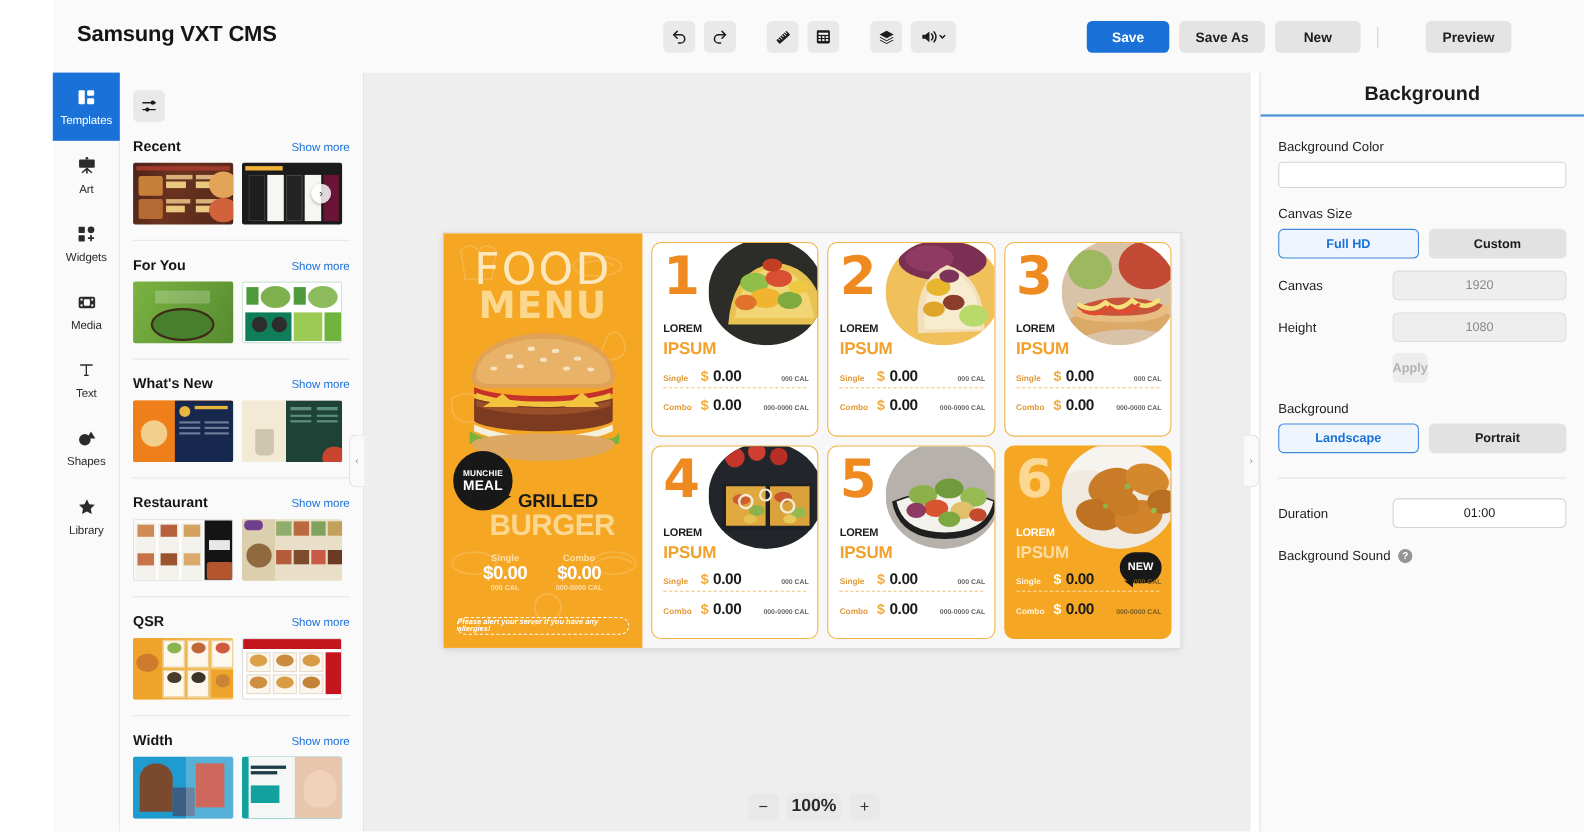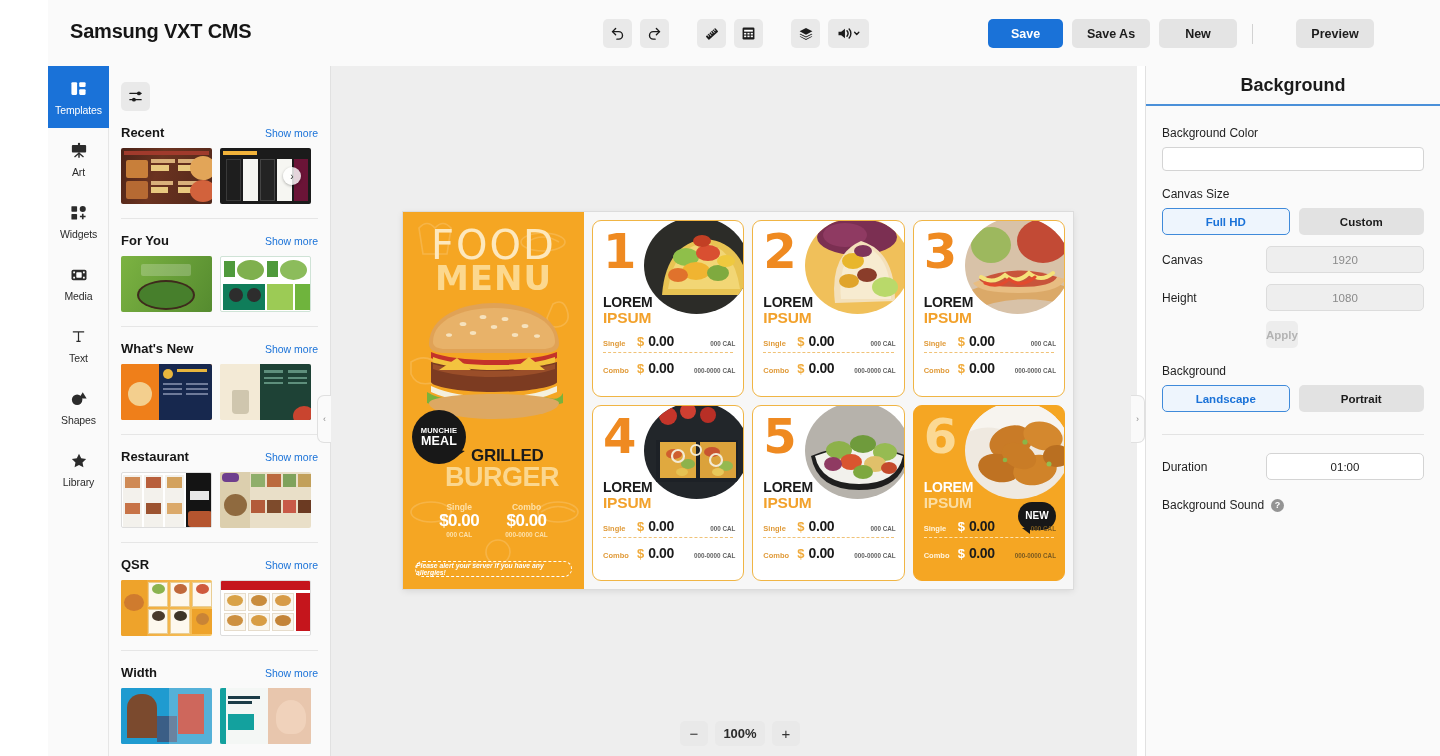--- a/index.html
+++ b/index.html
@@ -157,21 +157,21 @@
   .card.accent { background:#f5a623; border-color:#f5a623; }
   .card-num {
     position:absolute; left:10px; top:6px; font-size:48px; font-weight:800;
     color:#ef8a21; line-height:1; font-family:"DejaVu Sans", sans-serif;
   }
   .card.accent .card-num { color:#fbd994; }
   .card-img {
     position:absolute; right:-6px; top:-4px; width:105px; height:97px;
     border-radius:50%; overflow:hidden;
   }
-  .card-lorem { position:absolute; left:10px; top:74px; font-size:14px; font-weight:700;
+  .card-lorem { position:absolute; left:10px; top:74px; font-size:10px; font-weight:700;
     color:#1b1b1b; letter-spacing:-.2px; line-height:1.05; }
   .card.accent .card-lorem { color:#ffffff; }
   .card-ipsum { position:absolute; left:10px; top:89px; font-size:15.5px; font-weight:800;
     color:#f2a12b; letter-spacing:-.2px; line-height:1.05; }
   .card.accent .card-ipsum { color:#fbdda2; }
   .price-row { position:absolute; left:10px; right:8px; display:flex; align-items:baseline; gap:4px; }
   .pr1 { top:112px; } .pr2 { top:139px; }
   .p-lab { font-size:7.5px; color:#e09a38; font-weight:600; width:30px; }
   .card.accent .p-lab { color:#fff4dd; }
   .p-dollar { font-size:13px; color:#f0ab3c; font-weight:800; }
@@ -199,21 +199,21 @@
   .handle.left  { left:331px; top:395px; border-radius:7px 0 0 7px; border-right:none; transform:translate(-14px,0);}
   .handle.right { left:1131px; top:395px; border-radius:0 7px 7px 0; border-left:none; }
 
   
   .zoombar { position:absolute; left:331px; bottom:0; width:806px; height:46px;
     display:flex; align-items:center; }
   .zb { margin-left:18px; display:flex; align-items:center; gap:7px; }
   .zbtn { width:28px; height:25px; background:#e9e9e9; border-radius:5px; border:none;
     display:flex; align-items:center; justify-content:center; cursor:pointer; font-size:15px; color:#333;}
   .zval { min-width:50px; height:25px; background:#e9e9e9; border-radius:5px;
-    display:flex; align-items:center; justify-content:center; font-size:13px;
+    display:flex; align-items:center; justify-content:center; font-size:16px;
     font-weight:700; color:#2b2b2b; cursor:pointer;}
   .zright { margin-left:auto; margin-right:24px; display:flex; align-items:center; gap:22px; }
   .zlink { display:flex; align-items:center; gap:6px; font-size:11px; color:#9b9b9b; cursor:pointer; }
 
   
   .rpanel {
     position:absolute; left:1145px; top:66px; width:295px; height:690px;
     background:#fafafa; border-left:1px solid #e1e1e1;
   }
   .rp-tab {

